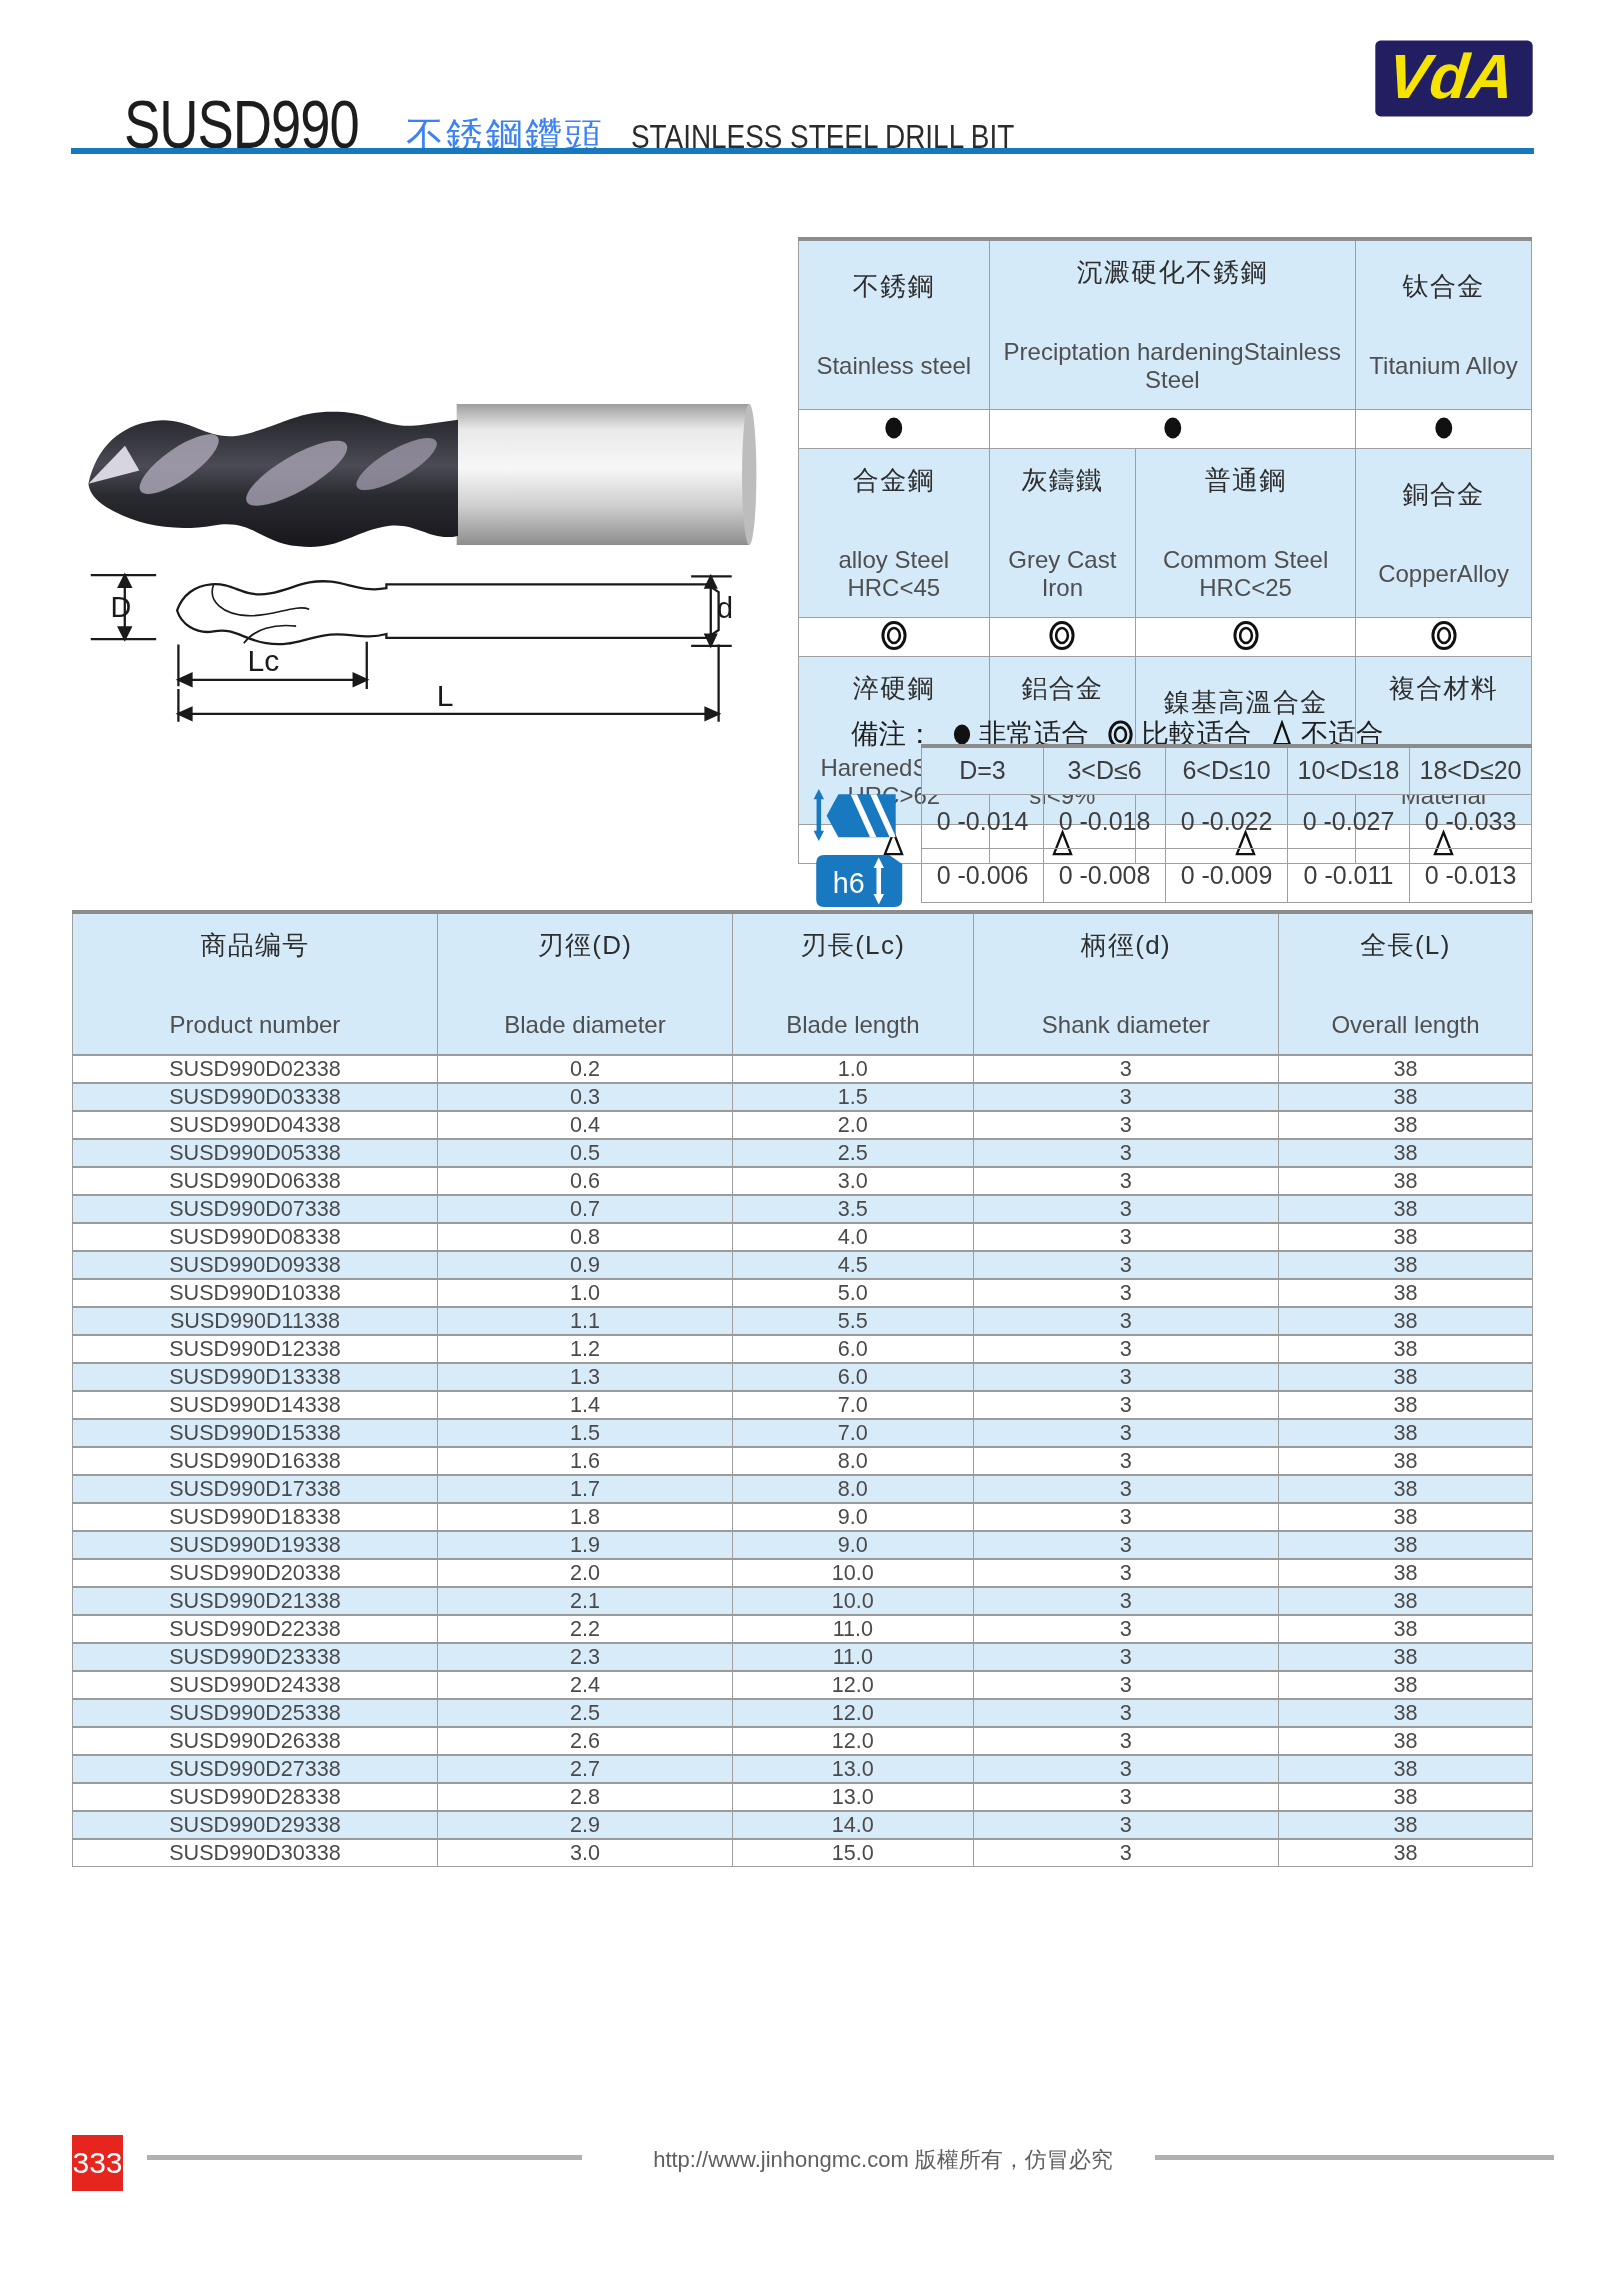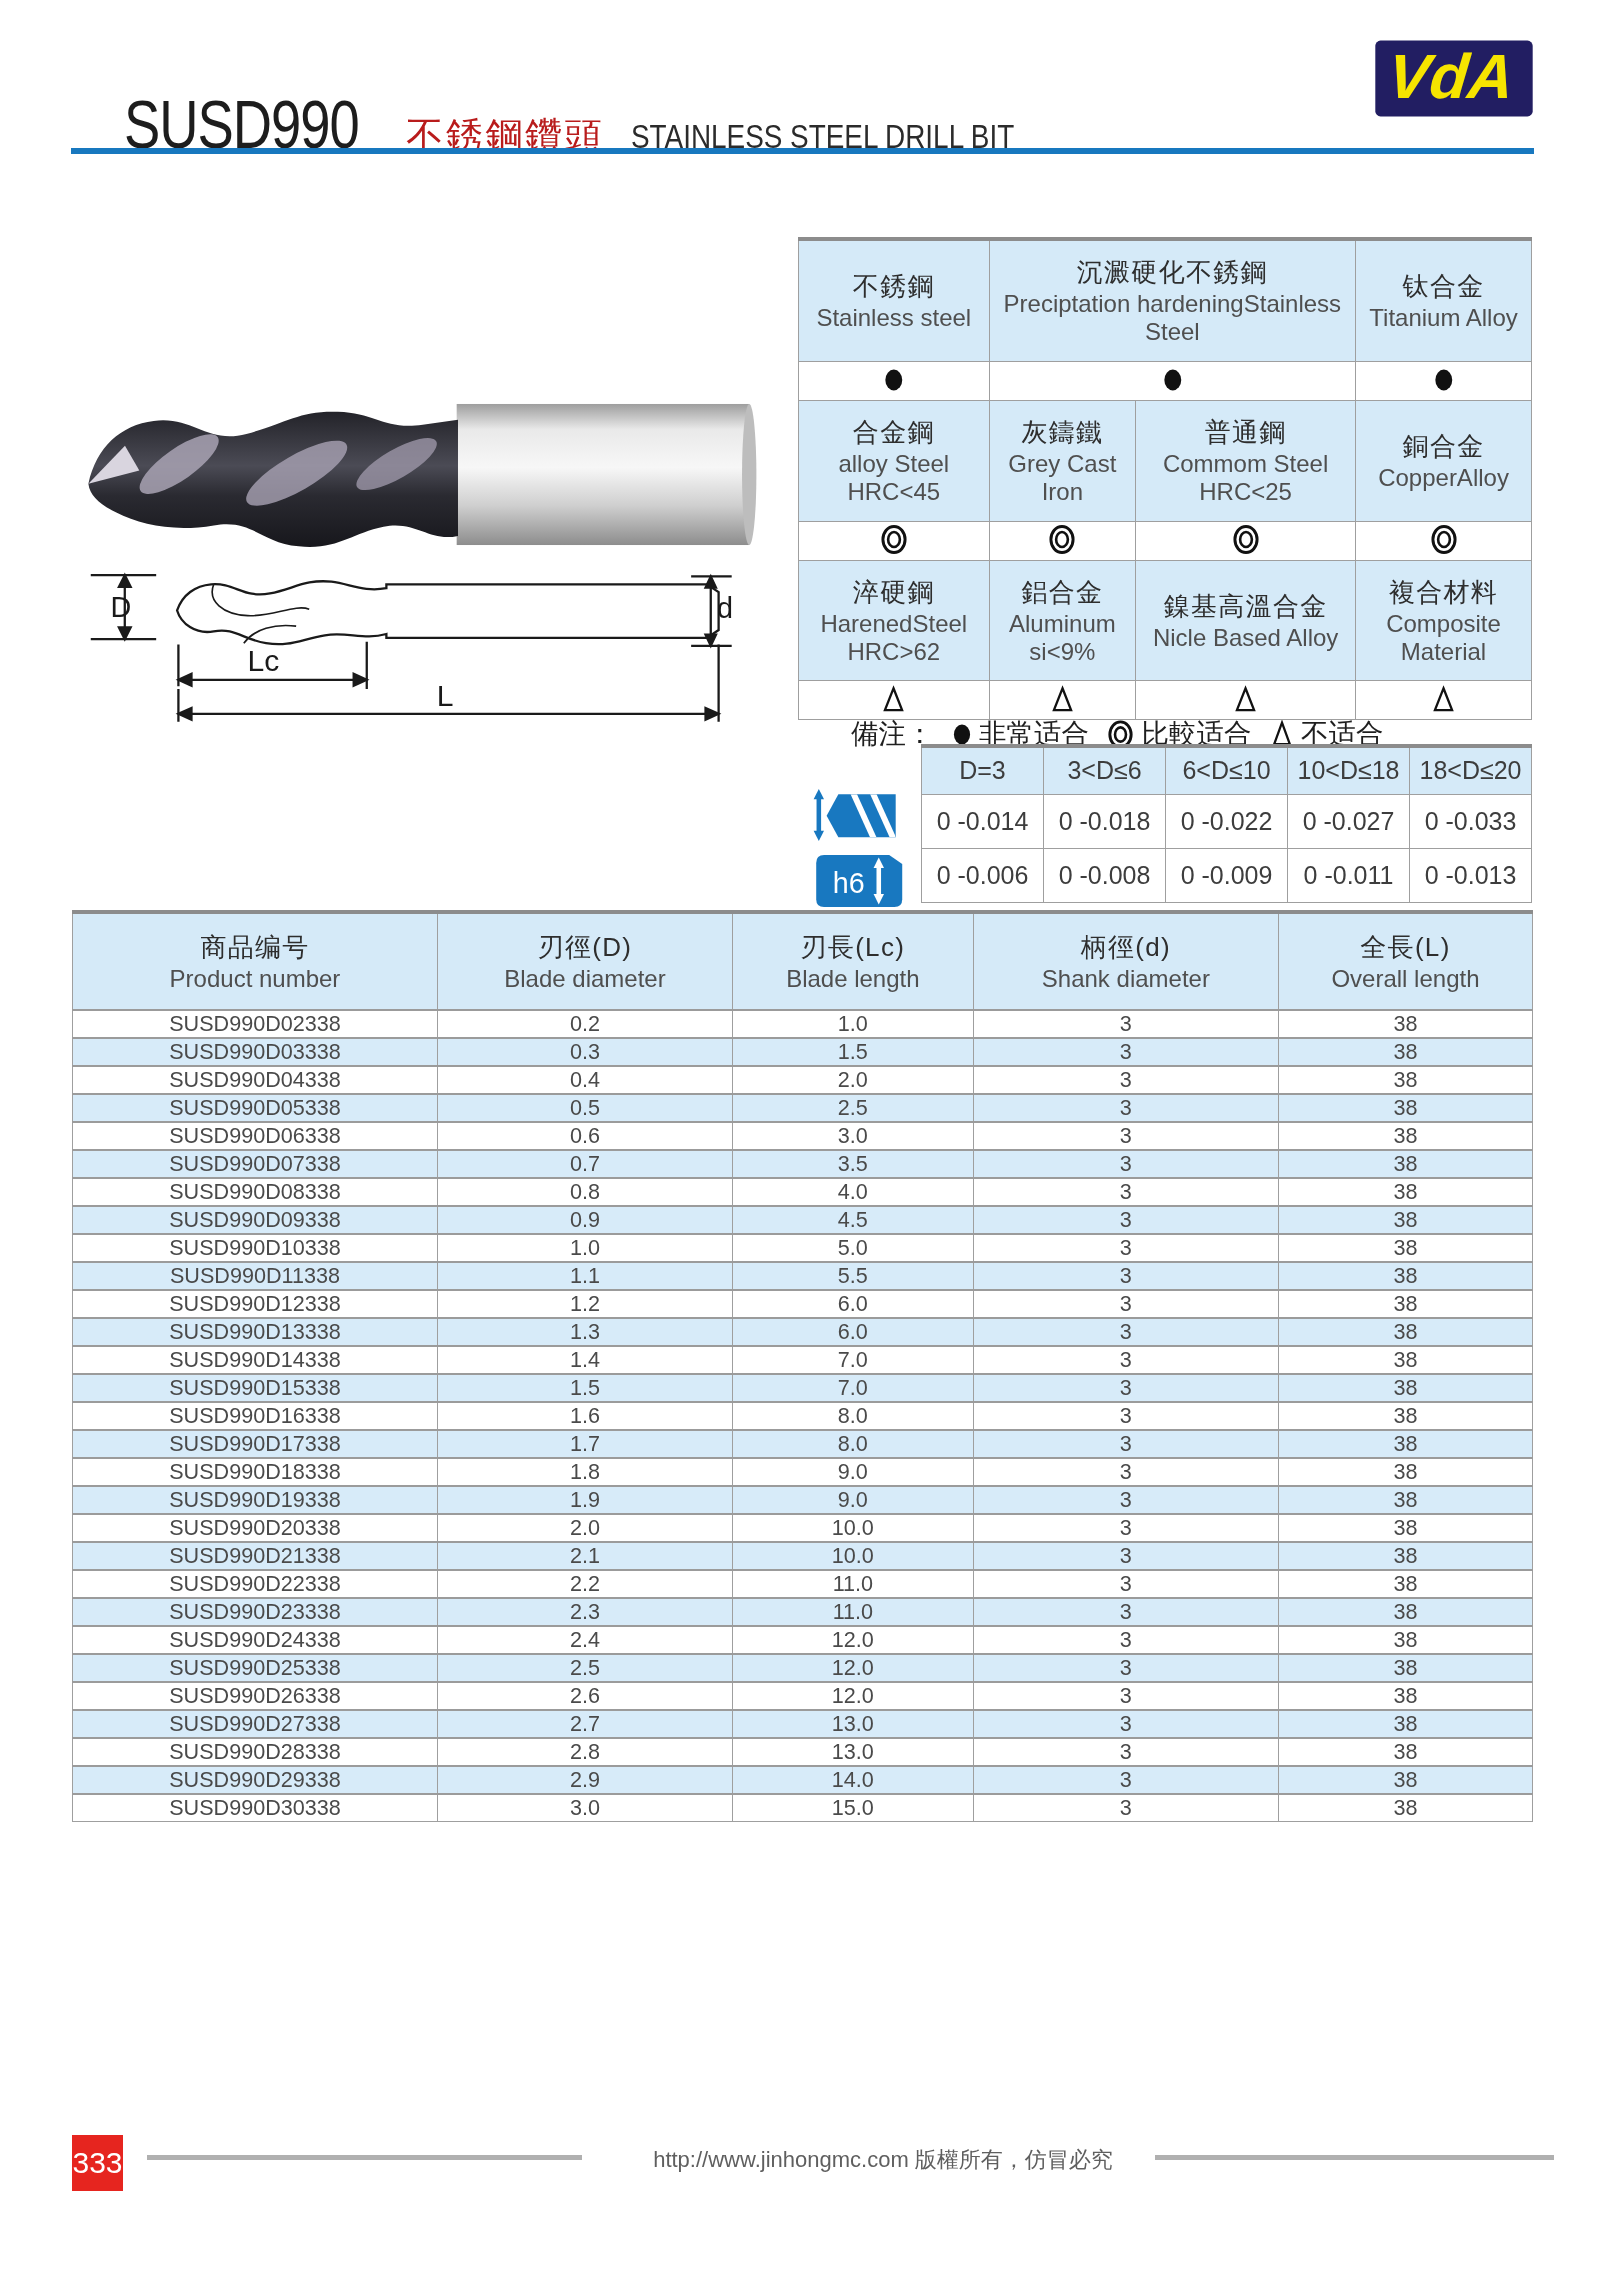--- a/index.html
+++ b/index.html
@@ -10,21 +10,21 @@
     font-family:"Liberation Sans","DejaVu Sans",sans-serif;
     overflow:hidden;
   }
   
   .hdr-row{position:absolute;left:124px;top:85px;display:flex;align-items:baseline;gap:15px;}
   .model-title{
     font-size:68px;font-weight:400;color:#1d1d1d;letter-spacing:-1.3px;
     transform:scaleX(0.80);transform-origin:left bottom;font-stretch:condensed;
     white-space:nowrap;
   }
-  .sub-zh{font-size:37px;color:#b91c1c;margin-left:-26px;letter-spacing:2.6px;white-space:nowrap;}
+  .sub-zh{font-size:37px;color:#3b82f6;margin-left:-26px;letter-spacing:2.6px;white-space:nowrap;}
   .sub-en{font-size:34px;color:#2b2b2b;margin-left:11.8px;font-stretch:condensed;
     transform:scaleX(0.82);transform-origin:left bottom;white-space:nowrap;letter-spacing:0px;}
   .blue-rule{position:absolute;left:71px;top:148px;width:1463px;height:5.9px;background:#1878bf;}
   .logo{position:absolute;left:1374px;top:39px;width:160px;height:79px;}
 
   
   .photo{position:absolute;left:77px;top:387px;width:681px;height:175px;}
 
   
   .diagram{position:absolute;left:79px;top:558px;width:654px;height:169px;}
@@ -34,21 +34,21 @@
   table.grid td,table.grid th{
     border:1.3px solid #9f9f9f;
     text-align:center;vertical-align:middle;
     padding:0;
   }
   .topbar{border-top:4.6px solid #8c8c8c !important;}
   .bluecell{background:#d5eaf8;}
   .cell-zh{font-size:26px;color:#2e2e2e;letter-spacing:1.3px;}
   .cell-en{font-size:24px;color:#4f4f4f;font-stretch:condensed;}
   .stack{display:flex;flex-direction:column;justify-content:flex-start;height:100%;
-         padding:14.4px 2.6px;box-sizing:border-box;}
+         padding:14.4px 2.6px;box-sizing:border-box;gap:48px;}
 
   
   .materials{position:absolute;left:798px;top:237px;width:734px;}
   .materials tr.m-label{height:103px;}
   .materials tr.m-sym{height:39px;}
 
   
   .legend{position:absolute;left:851px;top:716px;display:flex;align-items:center;
           font-size:27.5px;color:#1f1f1f;}
   .legend .lg-item{display:flex;align-items:center;margin-left:17px;}

